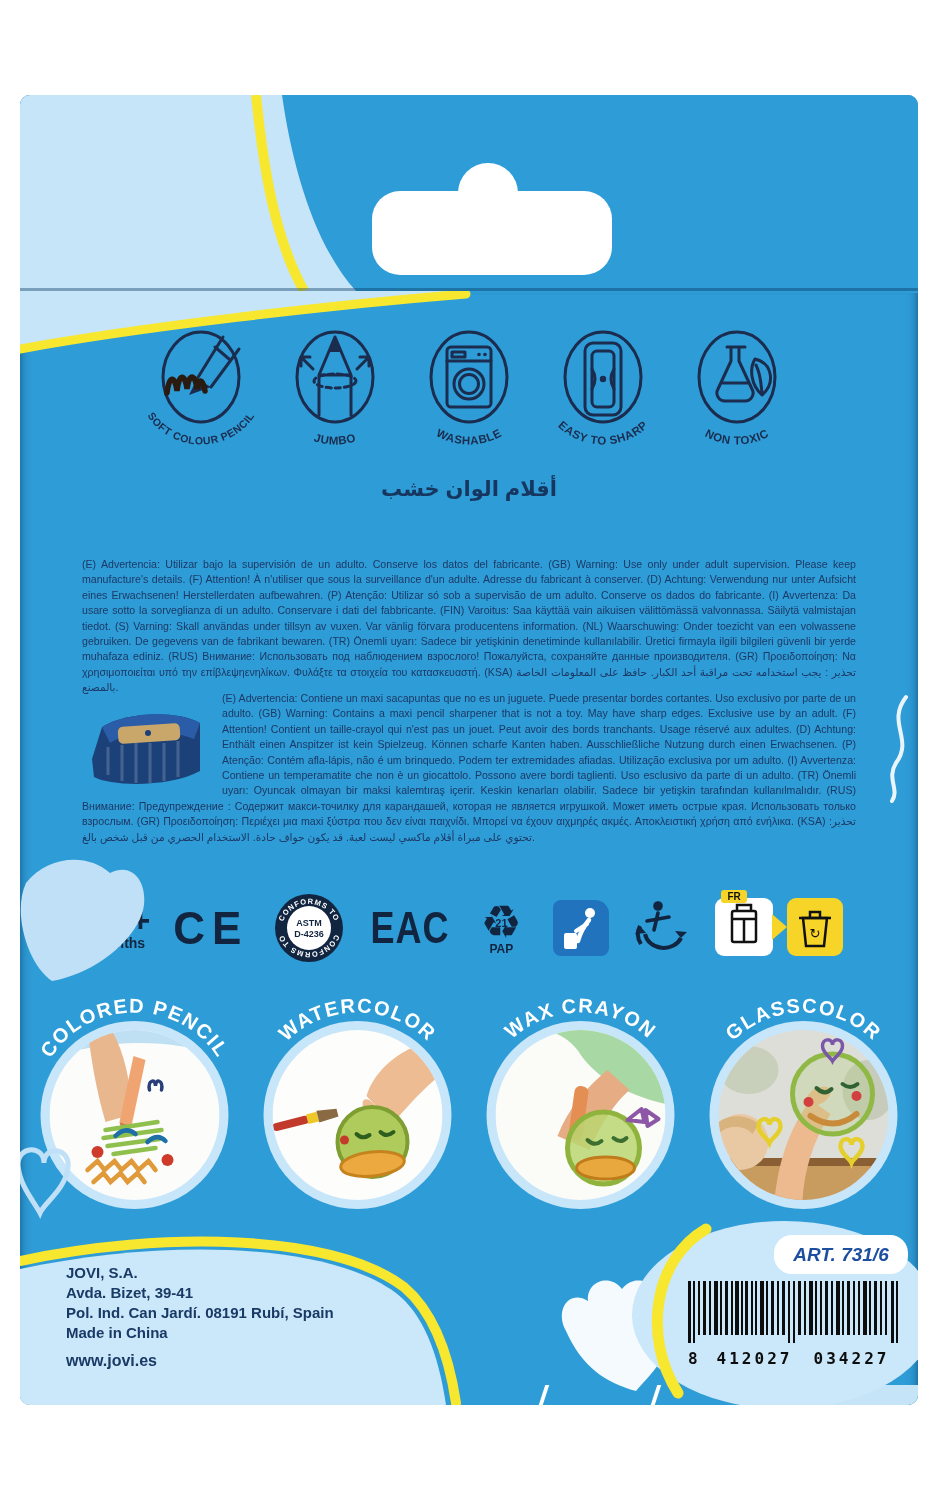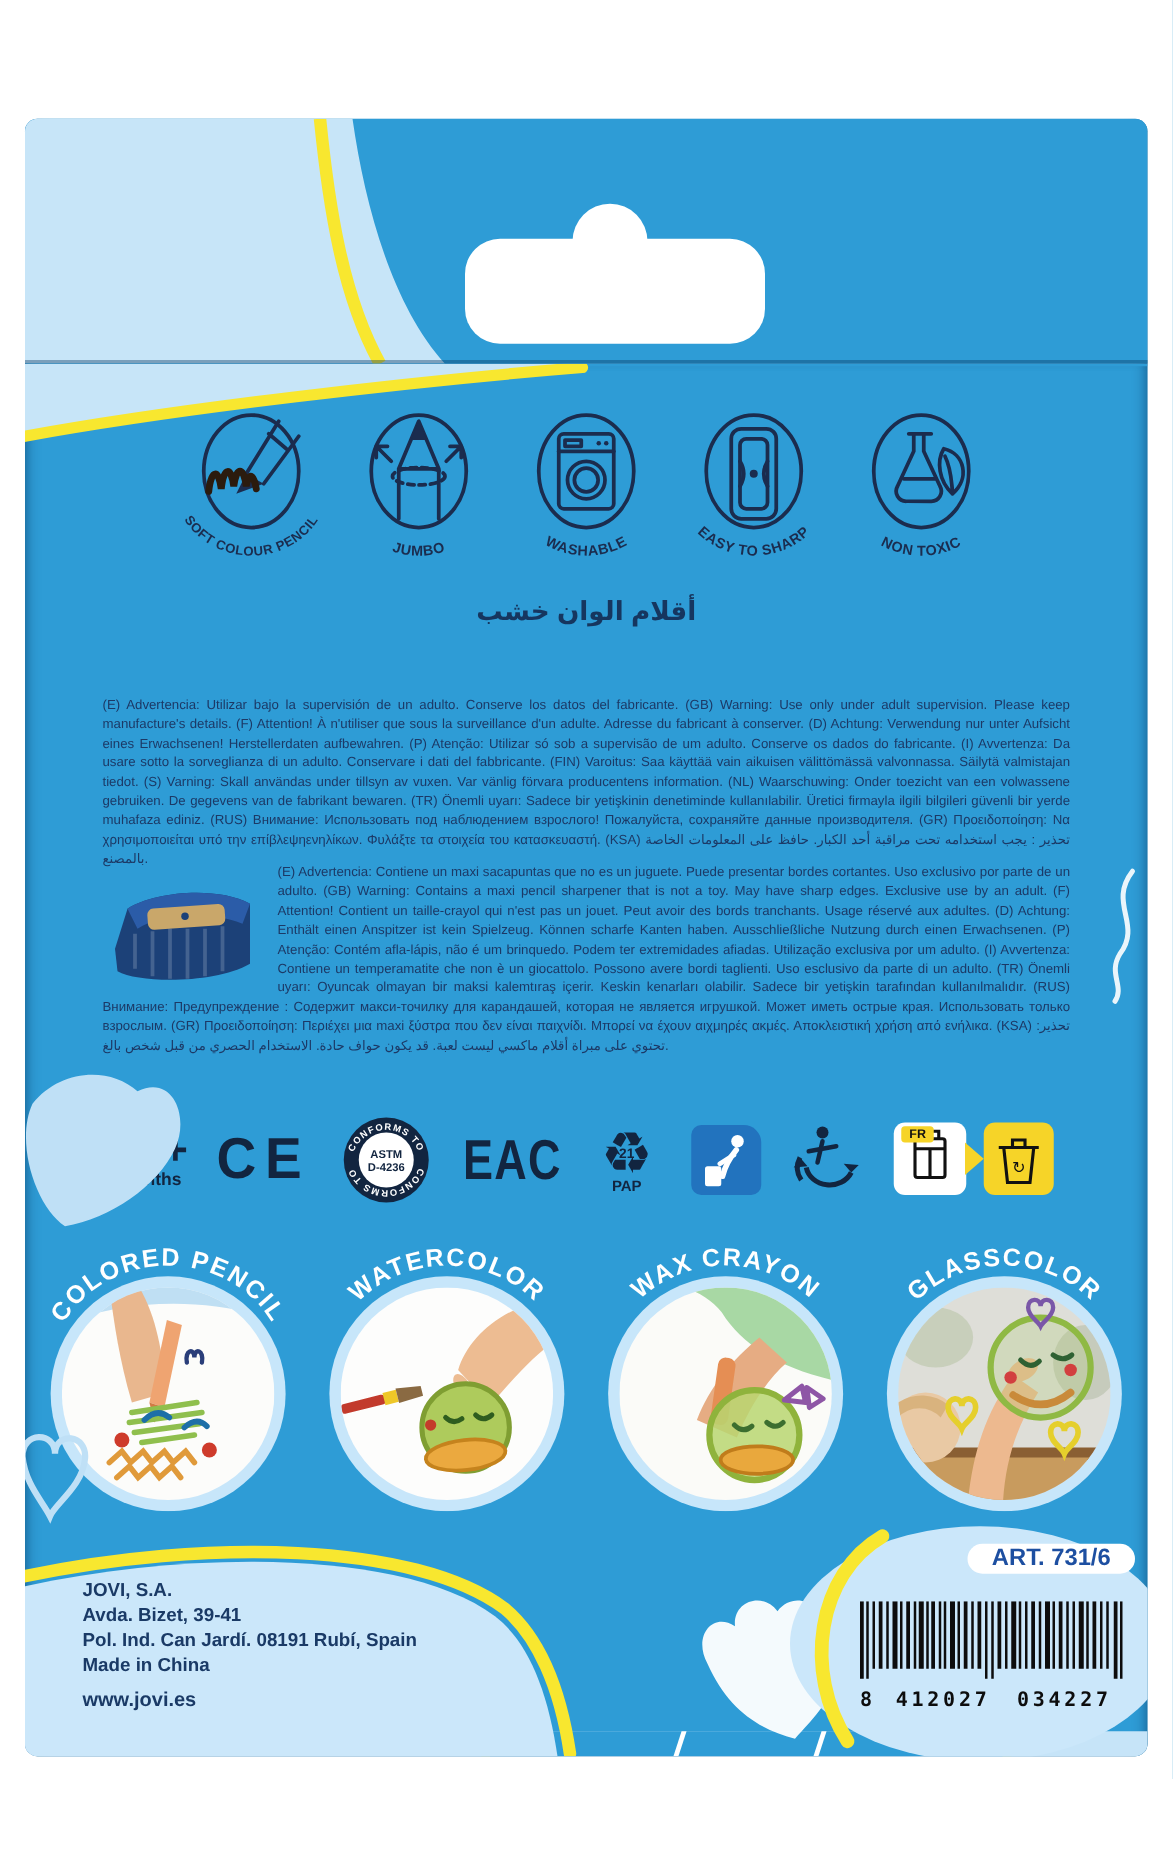--- a/index.html
+++ b/index.html
@@ -39,32 +39,32 @@
   .age-unit{font-size:14px;font-weight:bold;}
   .ce{font-size:44px;font-weight:bold;letter-spacing:7px;transform:scaleY(1.05);}
   .eac{font-size:36px;font-weight:bold;transform:scaleY(1.25);letter-spacing:1px;}
   .recycle{position:relative;width:56px;text-align:center;}
   .recycle-glyph{font-size:46px;line-height:44px;color:#122540;}
   .recycle-num{position:absolute;left:0;right:0;top:17px;font-size:11px;font-weight:bold;}
   .recycle-code{font-size:12px;font-weight:bold;margin-top:-2px;}
   .tidyman{width:56px;height:56px;background:#2273BE;border-radius:8px 14px 8px 8px;}
   .fr-box{position:relative;width:128px;height:60px;}
   .fr-tab{position:absolute;left:6px;top:-8px;background:#F6D428;color:#111;font-size:10px;
-          font-weight:bold;padding:1px 6px;border-radius:3px;z-index:2;margin-top:11px;}
+          font-weight:bold;padding:1px 6px;border-radius:3px;z-index:2;}
   .fr-card-left{position:absolute;left:0;top:0;width:58px;height:58px;background:#fff;border-radius:9px;}
   .fr-arrow{position:absolute;left:57px;top:16px;width:0;height:0;border-top:13px solid transparent;
             border-bottom:13px solid transparent;border-left:15px solid #F6D428;}
   .fr-card-right{position:absolute;left:72px;top:0;width:56px;height:58px;background:#F6D428;border-radius:9px;}
   
   .circles{position:absolute;left:0;right:0;top:678px;display:flex;justify-content:center;gap:8px;}
   .circle-label{font-size:20px;font-weight:bold;fill:#ffffff;letter-spacing:1.5px;}
   
-  .art-pill{position:absolute;right:10px;top:944px;width:134px;height:24px;background:#fff;
+  .art-pill{position:absolute;right:10px;top:944px;width:134px;height:39px;background:#fff;
             border-radius:18px;display:flex;align-items:center;justify-content:center;
-            font-size:19px;font-weight:bold;color:#1D4FA1;z-index:5;}
+            font-size:19px;font-weight:bold;color:#1D4FA1;z-index:5;font-style:italic;}
   
   .blob-left{position:absolute;left:0;bottom:0;z-index:3;}
   .mfr{position:absolute;left:46px;top:972px;color:#1A3A66;font-size:15px;line-height:20px;
        font-weight:600;z-index:4;}
   .mfr .b{font-weight:bold;}
   .mfr .site{margin-top:8px;font-weight:bold;font-size:16px;}
   
   .blob-right{position:absolute;right:-8px;bottom:-6px;z-index:2;}
   .barcode{position:absolute;right:18px;top:990px;width:212px;z-index:5;}
   .barcode-digits{display:flex;margin-top:1px;font-family:"DejaVu Sans Mono",monospace;

